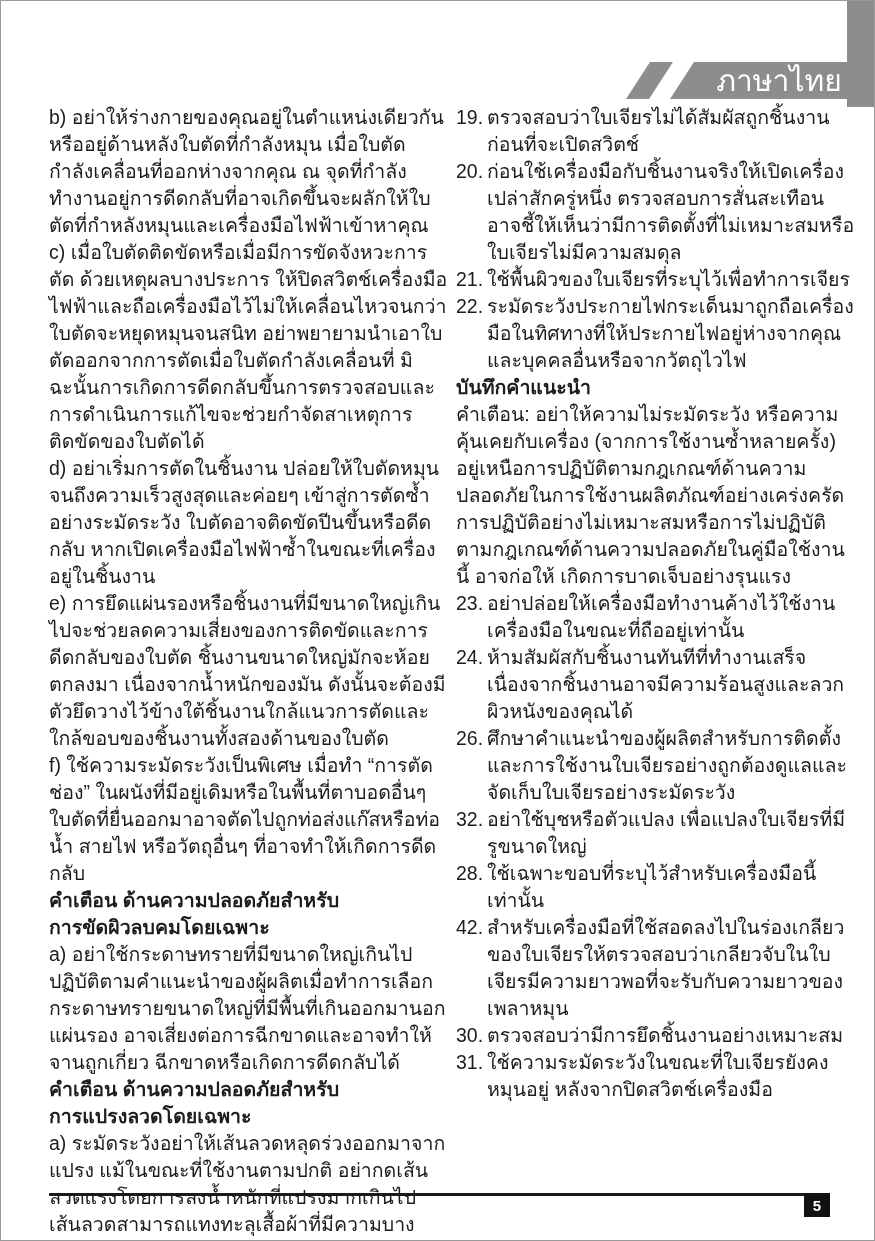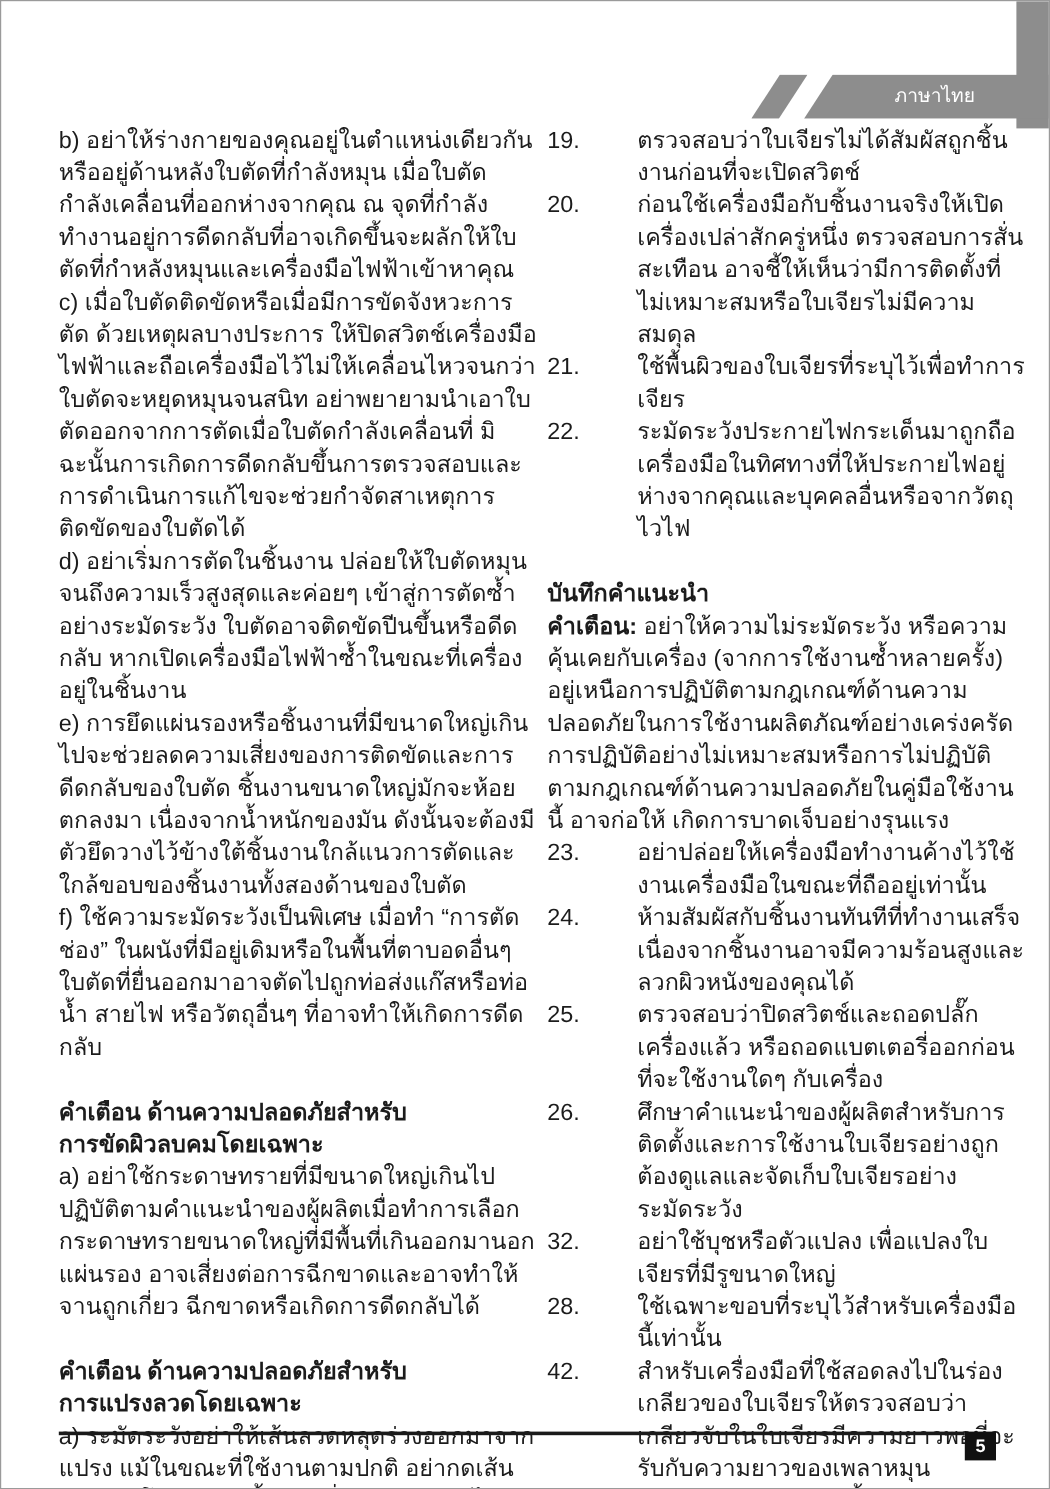--- a/index.html
+++ b/index.html
@@ -22,39 +22,39 @@
     background:#8d8d8d;
     clip-path:polygon(24px 0,47px 0,23px 100%,0 100%);
   }
   .banner-main{
     position:absolute;top:61px;left:669px;right:0;height:37px;
     background:#8d8d8d;
     clip-path:polygon(24px 0,100% 0,100% 100%,0 100%);
     display:flex;align-items:center;justify-content:center;
   }
   .banner-main .label{
-    color:#fff;font-size:16px;line-height:1;padding-left:14px;
+    color:#fff;font-size:30px;line-height:1;padding-left:14px;
   }
   
   .col{
     position:absolute;top:103px;width:399px;
     font-size:19.5px;line-height:27px;
     text-align:left;
   }
   .col-left{left:48px;}
   .col-right{left:455px;}
   .col p{margin:0;}
-  .heading{font-weight:bold;margin-top:27px;}
+  .heading{font-weight:bold;}
   .heading div{margin:0;}
   .list{margin:0;}
-  .li{display:flex;gap:44px;}
+  .li{display:flex;}
   .li .num{flex:0 0 31px;}
   .li .txt{flex:1;}
   .cont{padding-left:31px;}
-  .warn-label{font-weight:bold;text-align:right;}
+  .warn-label{font-weight:normal;text-align:right;}
   
   .footer-rule{
     position:absolute;left:48px;top:1192px;width:755px;height:3px;
     background:#1a1a1a;
   }
   .page-badge{
     position:absolute;left:803px;top:1192px;width:26px;height:24px;
     background:#111;color:#fff;font-size:15px;font-weight:bold;
     display:flex;align-items:center;justify-content:center;
   }
@@ -143,24 +143,20 @@
         <div class="li">
           <span class="num">23.</span>
           <span class="txt">อย่าปล่อยให้เครื่องมือทำงานค้างไว้ใช้งานเครื่องมือในขณะที่ถืออยู่เท่านั้น</span>
         </div>
 
         <div class="li">
           <span class="num">24.</span>
           <span class="txt">ห้ามสัมผัสกับชิ้นงานทันทีที่ทำงานเสร็จ เนื่องจากชิ้นงานอาจมีความร้อนสูงและลวกผิวหนังของคุณได้</span>
         </div>
 
-        <div class="li">
-          <span class="num">25.</span>
-          <span class="txt">ตรวจสอบว่าปิดสวิตช์และถอดปลั๊กเครื่องแล้ว หรือถอดแบตเตอรี่ออกก่อนที่จะใช้งานใดๆ กับเครื่อง</span>
-        </div>
 
         <div class="li">
           <span class="num">26.</span>
           <span class="txt">ศึกษาคำแนะนำของผู้ผลิตสำหรับการติดตั้งและการใช้งานใบเจียรอย่างถูกต้องดูแลและจัดเก็บใบเจียรอย่างระมัดระวัง</span>
         </div>
 
         <div class="li">
           <span class="num">32.</span>
           <span class="txt">อย่าใช้บุชหรือตัวแปลง เพื่อแปลงใบเจียรที่มีรูขนาดใหญ่</span>
         </div>

